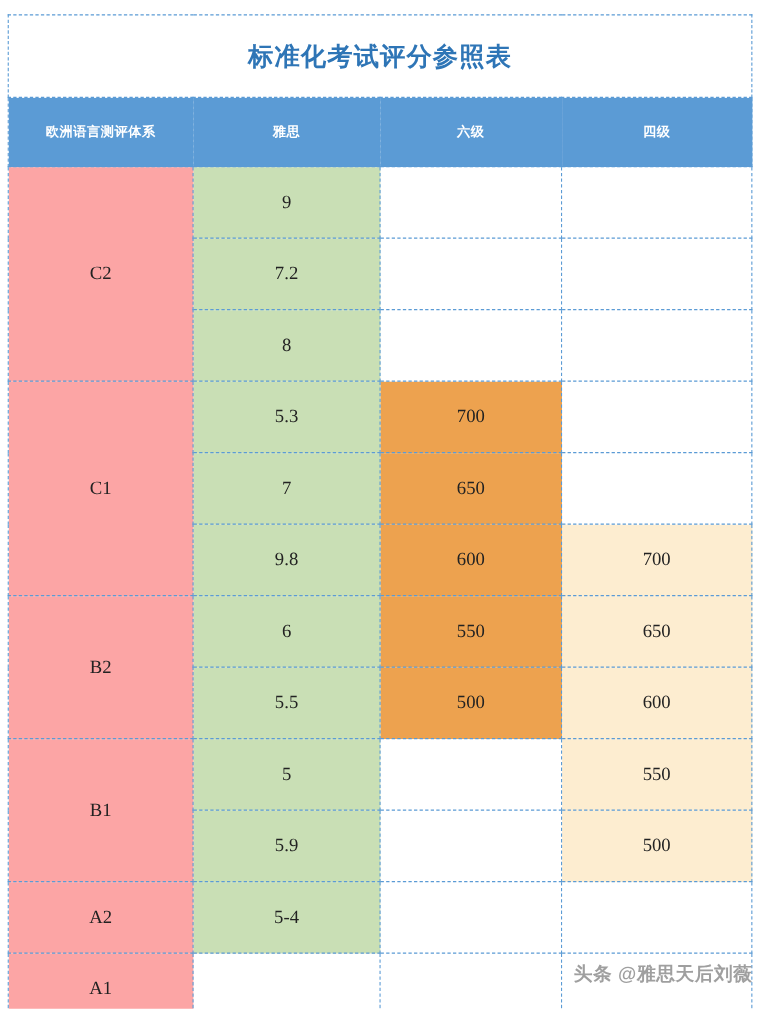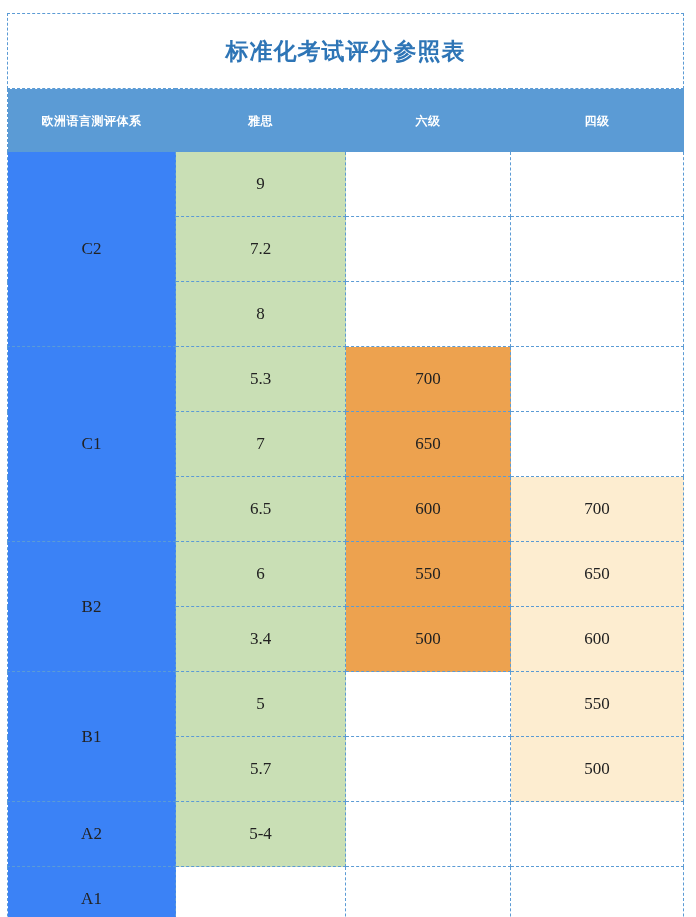--- a/index.html
+++ b/index.html
@@ -86,21 +86,21 @@
     letter-spacing: 0.5px;
   }
 
   
   tr.body-row td {
     height: 64px;
     font-size: 17px;
     color: #222222;
   }
   td.cefr-cell {
-    background: #3b82f6;
+    background: #fca5a5;
     font-size: 17px;
     color: #1a1a1a;
   }
   td.fill-green {
     background: #c9dfb5;
   }
   td.fill-orange {
     background: #eda24f;
   }
   td.fill-cream {
@@ -230,21 +230,21 @@
           </td>
           <td class="fill-orange">
             <span class="cell-val">650</span>
           </td>
           <td class="fill-none">
             <span class="cell-val"></span>
           </td>
         </tr>
         <tr class="body-row">
           <td class="fill-green">
-            <span class="cell-val">6.5</span>
+            <span class="cell-val">9.8</span>
           </td>
           <td class="fill-orange">
             <span class="cell-val">600</span>
           </td>
           <td class="fill-cream">
             <span class="cell-val">700</span>
           </td>
         </tr>
 
         <tr class="body-row">
@@ -256,21 +256,21 @@
           </td>
           <td class="fill-orange">
             <span class="cell-val">550</span>
           </td>
           <td class="fill-cream">
             <span class="cell-val">650</span>
           </td>
         </tr>
         <tr class="body-row">
           <td class="fill-green">
-            <span class="cell-val">3.4</span>
+            <span class="cell-val">5.5</span>
           </td>
           <td class="fill-orange">
             <span class="cell-val">500</span>
           </td>
           <td class="fill-cream">
             <span class="cell-val">600</span>
           </td>
         </tr>
 
         <tr class="body-row">
@@ -282,21 +282,21 @@
           </td>
           <td class="fill-none">
             <span class="cell-val"></span>
           </td>
           <td class="fill-cream">
             <span class="cell-val">550</span>
           </td>
         </tr>
         <tr class="body-row">
           <td class="fill-green">
-            <span class="cell-val">5.7</span>
+            <span class="cell-val">5.9</span>
           </td>
           <td class="fill-none">
             <span class="cell-val"></span>
           </td>
           <td class="fill-cream">
             <span class="cell-val">500</span>
           </td>
         </tr>
 
         <tr class="body-row">
@@ -326,14 +326,15 @@
           </td>
           <td class="fill-none">
             <span class="cell-val"></span>
           </td>
         </tr>
 
       </tbody>
     </table>
   </div>
 
+  <div class="watermark">头条 @雅思天后刘薇</div>
 
 </div>
 
 </body></html>

